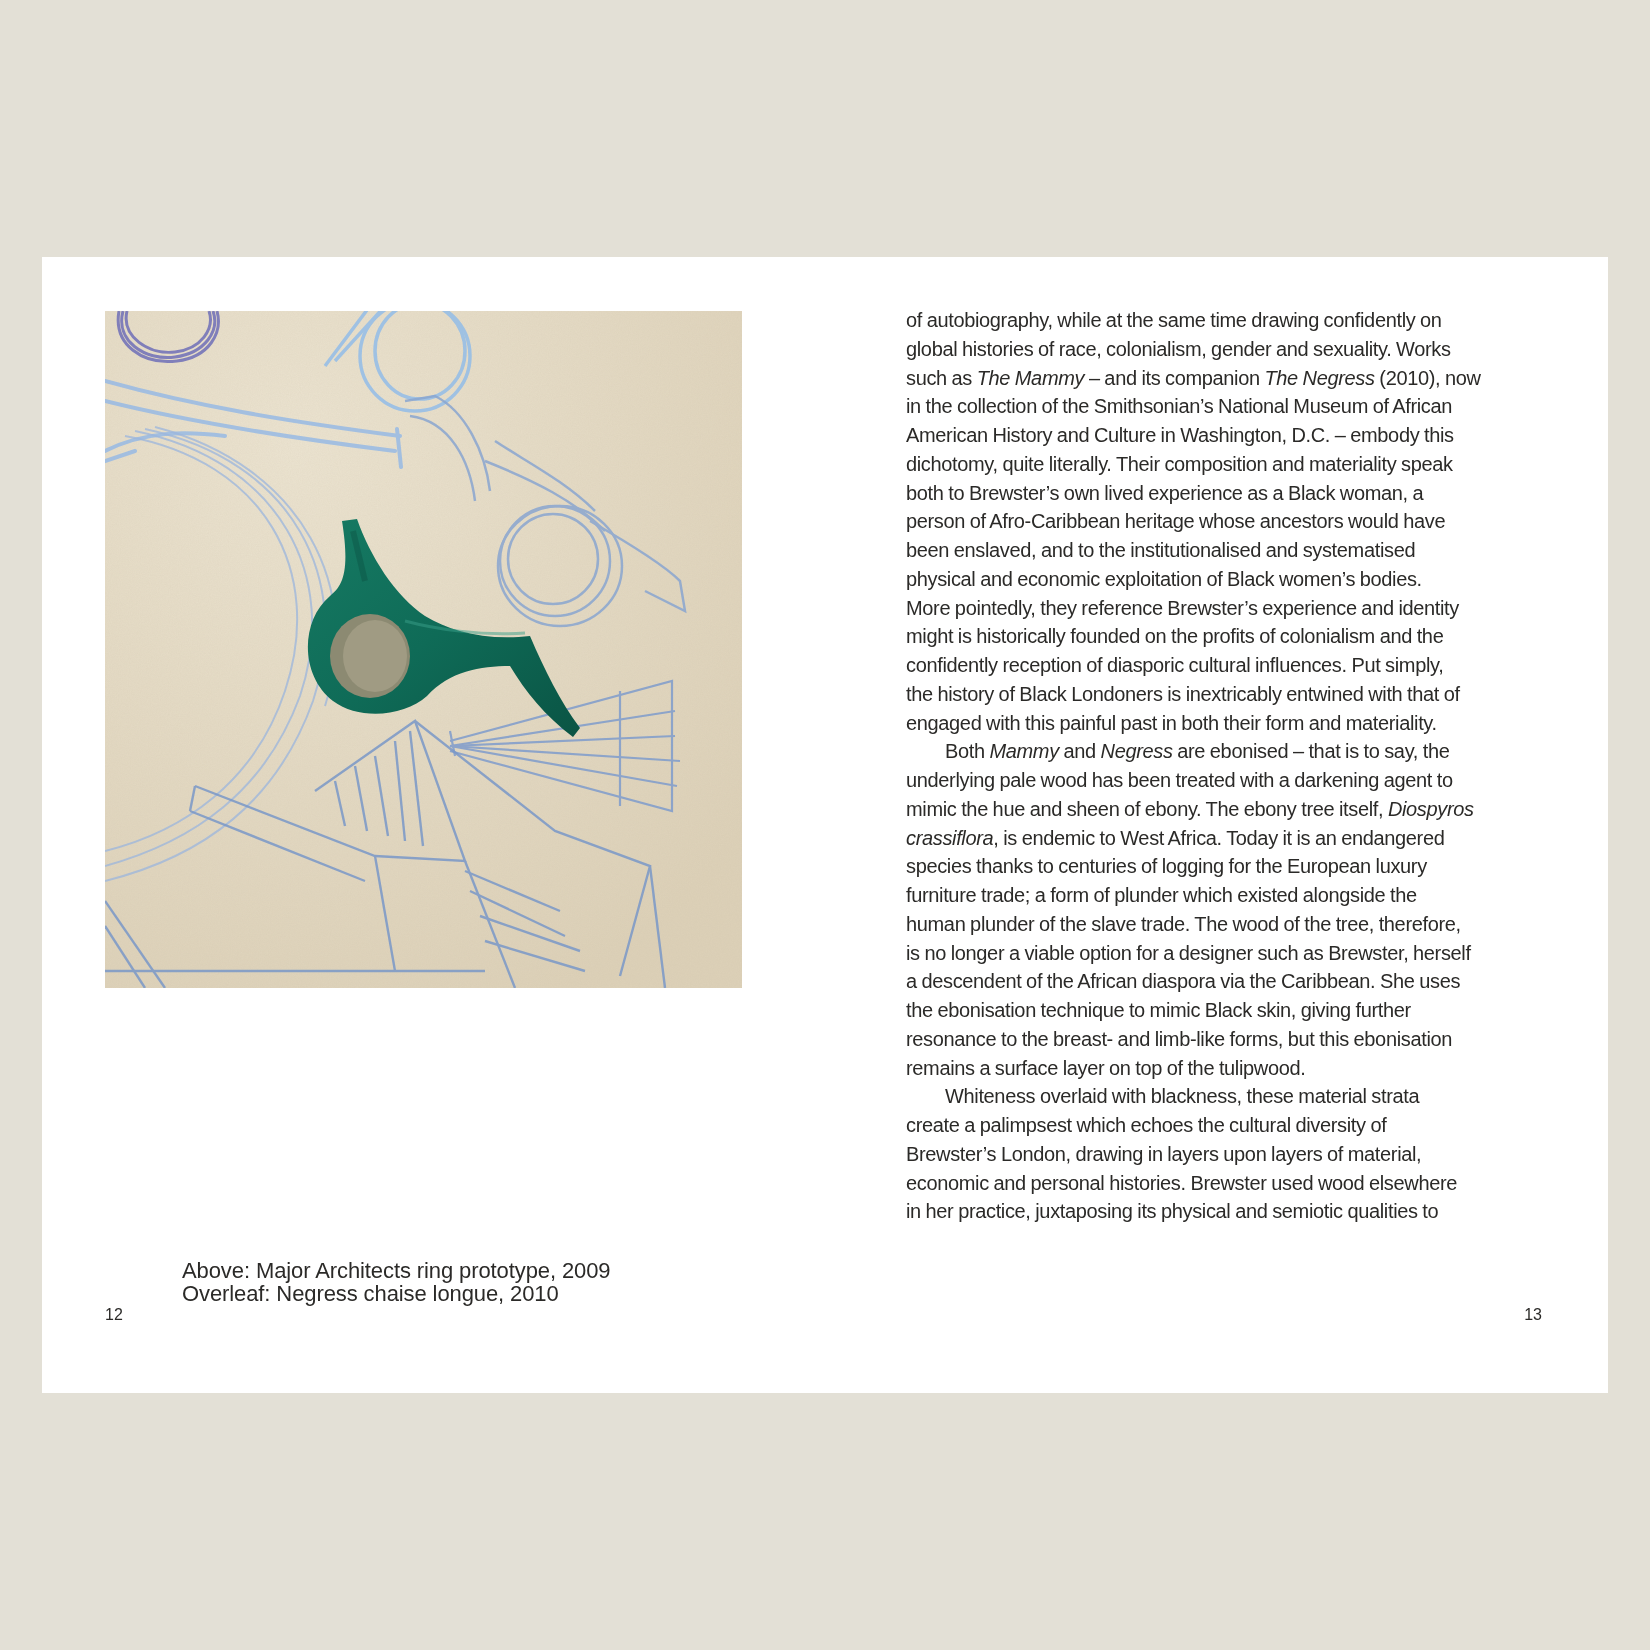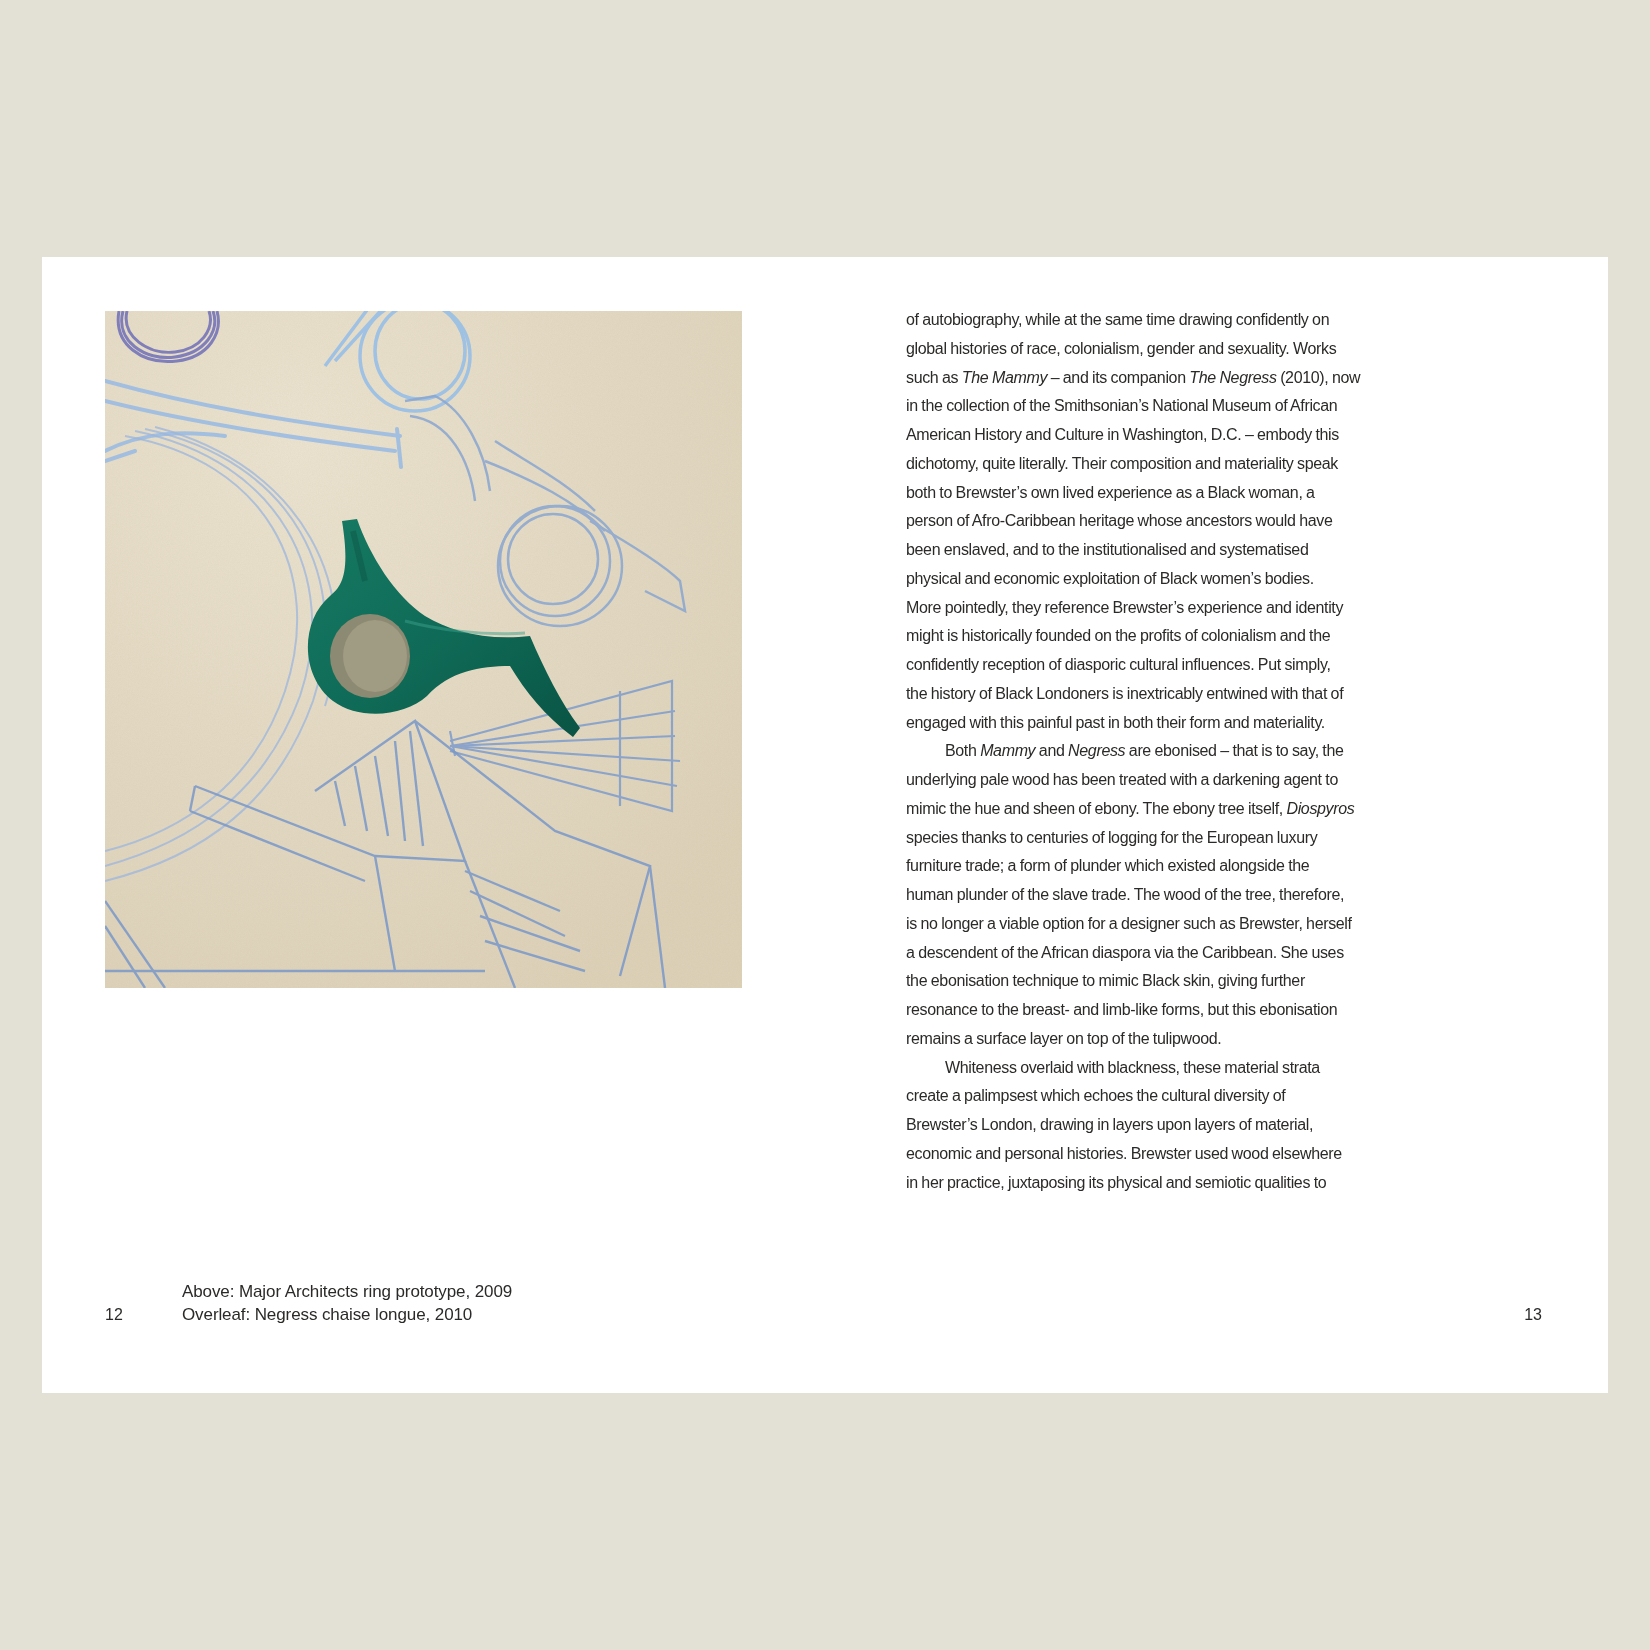--- a/index.html
+++ b/index.html
@@ -20,40 +20,40 @@
   .photo {
     position: absolute;
     left: 63px; top: 54px;
     width: 637px; height: 677px;
     background: #e5dbc5;
     overflow: hidden;
   }
   .photo svg { display: block; width: 100%; height: 100%; }
   .caption {
     position: absolute;
-    left: 140px; top: 1023px;
-    font-size: 17px;
+    left: 140px; top: 1002px;
+    font-size: 22px;
     line-height: 23px;
     letter-spacing: -0.1px;
     white-space: nowrap;
   }
   .caption .line { display: block; }
   .folio {
     position: absolute;
     top: 1046px;
     font-size: 16px;
     line-height: 23px;
   }
   .folio.left { left: 63px; }
   .folio.right { right: 66px; text-align: right; }
   .body-text {
     position: absolute;
     left: 864px; top: 49px;
     width: 640px;
-    font-size: 16px;
+    font-size: 20px;
     line-height: 28.75px;
     letter-spacing: -0.35px;
     word-spacing: -0.5px;
   }
   .body-text .ln { display: block; white-space: nowrap; }
   .body-text .indent { padding-left: 39px; }
   .body-text i { font-style: italic; }
 </style>
 </head>
 <body>
@@ -184,20 +184,21 @@
       <span class="ln">been enslaved, and to the institutionalised and systematised</span>
       <span class="ln">physical and economic exploitation of Black women’s bodies.</span>
       <span class="ln">More pointedly, they reference Brewster’s experience and identity</span>
       <span class="ln">might is historically founded on the profits of colonialism and the</span>
       <span class="ln">confidently reception of diasporic cultural influences. Put simply,</span>
       <span class="ln">the history of Black Londoners is inextricably entwined with that of</span>
       <span class="ln">engaged with this painful past in both their form and materiality.</span>
       <span class="ln indent">Both <i>Mammy</i> and <i>Negress</i> are ebonised – that is to say, the</span>
       <span class="ln">underlying pale wood has been treated with a darkening agent to</span>
       <span class="ln">mimic the hue and sheen of ebony. The ebony tree itself, <i>Diospyros</i></span>
+      <span class="ln"><i>crassiflora</i>, is endemic to West Africa. Today it is an endangered</span>
       <span class="ln">species thanks to centuries of logging for the European luxury</span>
       <span class="ln">furniture trade; a form of plunder which existed alongside the</span>
       <span class="ln">human plunder of the slave trade. The wood of the tree, therefore,</span>
       <span class="ln">is no longer a viable option for a designer such as Brewster, herself</span>
       <span class="ln">a descendent of the African diaspora via the Caribbean. She uses</span>
       <span class="ln">the ebonisation technique to mimic Black skin, giving further</span>
       <span class="ln">resonance to the breast- and limb-like forms, but this ebonisation</span>
       <span class="ln">remains a surface layer on top of the tulipwood.</span>
       <span class="ln indent">Whiteness overlaid with blackness, these material strata</span>
       <span class="ln">create a palimpsest which echoes the cultural diversity of</span>

